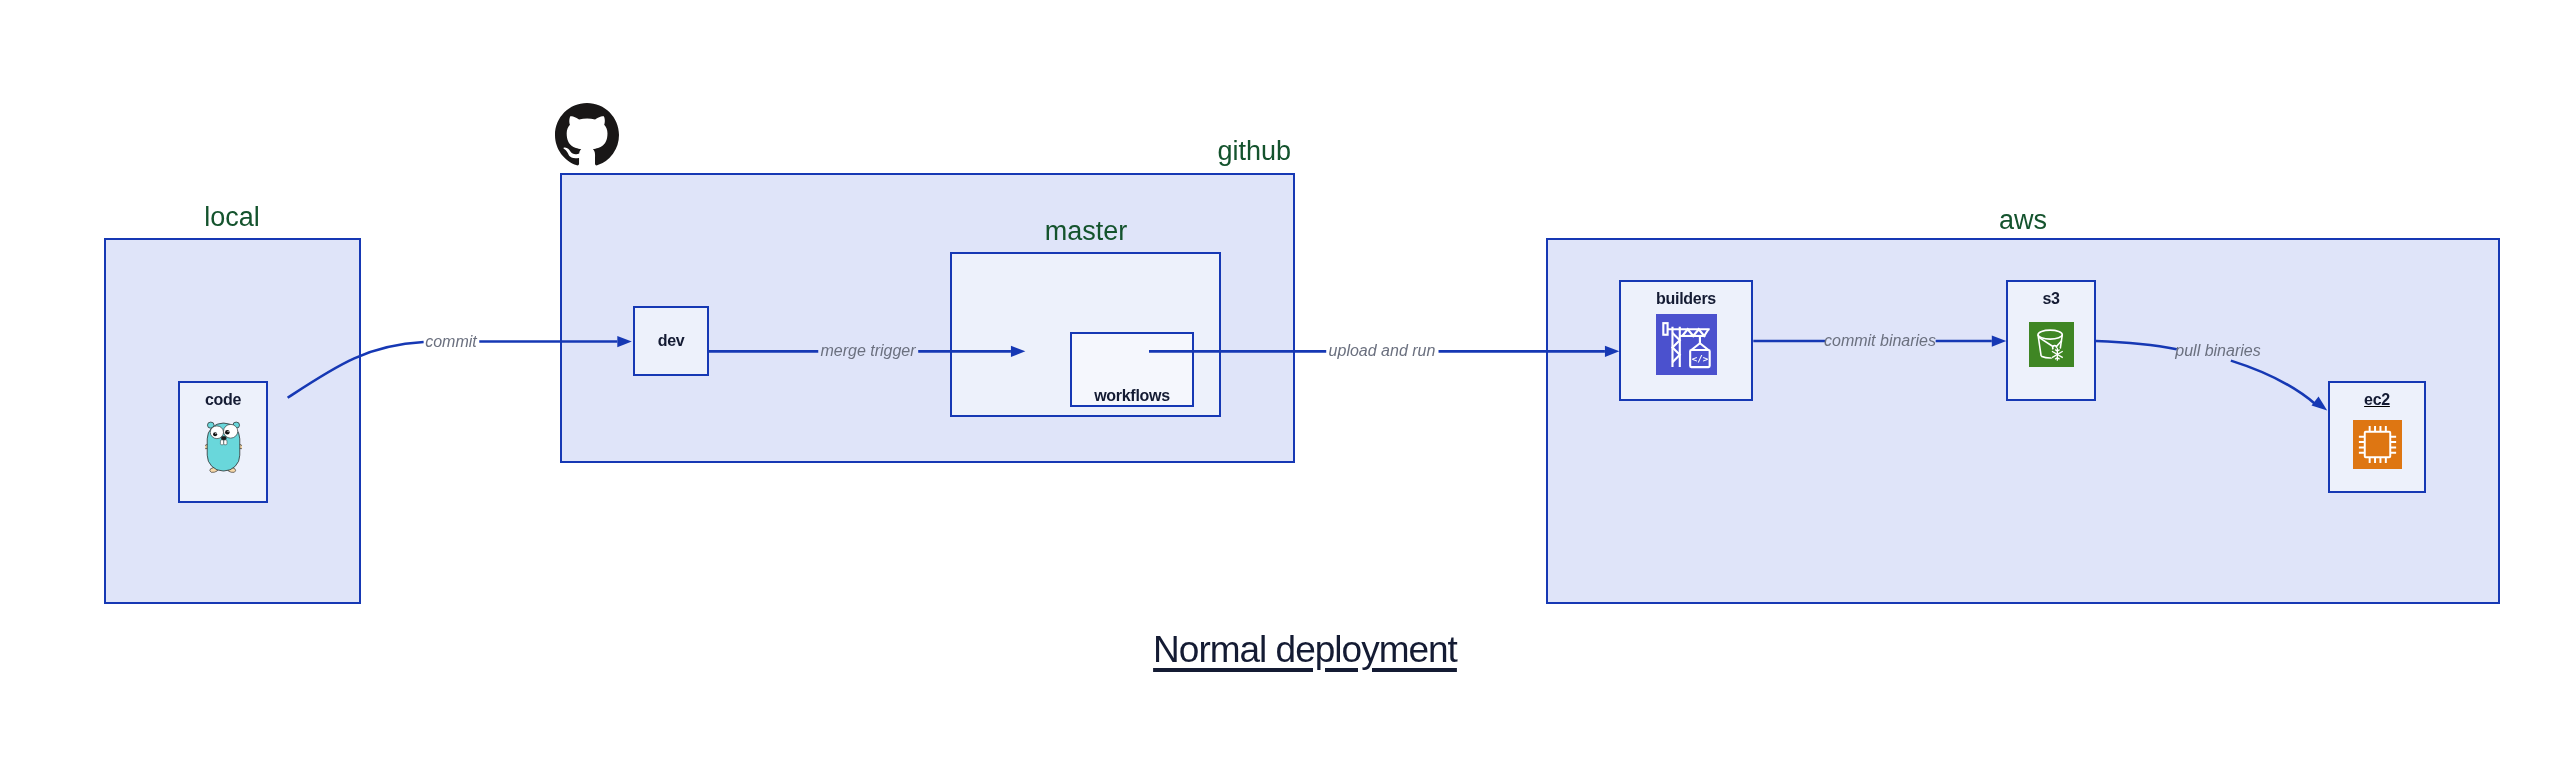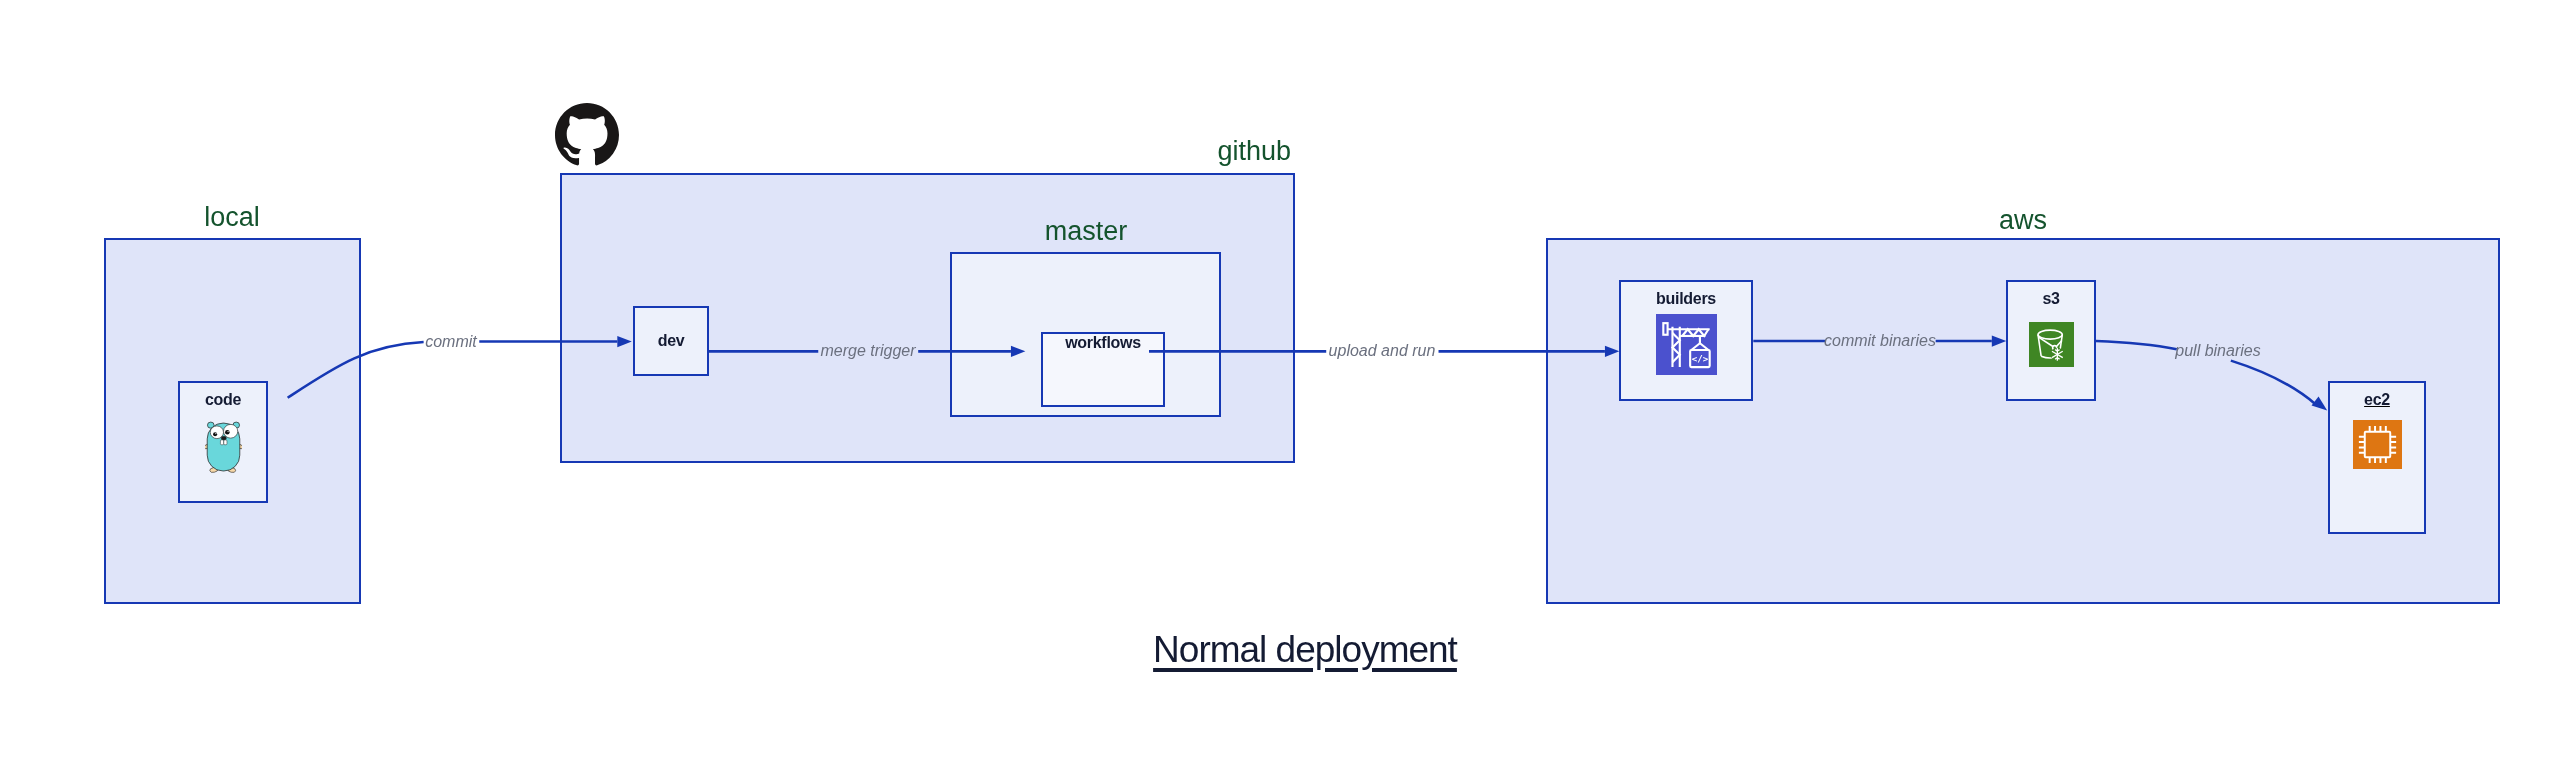--- a/index.html
+++ b/index.html
@@ -16,24 +16,24 @@
   #lbl-local  {left:232px;top:202px;transform:translateX(-50%);}
   #lbl-github {left:1291px;top:136px;transform:translateX(-100%);}
   #lbl-master {left:1086px;top:216px;transform:translateX(-50%);text-align:right;}
   #lbl-aws    {left:2023px;top:205px;transform:translateX(-50%);}
   
   .node{position:absolute;box-sizing:border-box;border:2.6px solid #1638b4;background:#edf1fb;
         display:flex;flex-direction:column;align-items:center;}
   .node .nlabel{font-size:16px;font-weight:bold;color:#141b33;letter-spacing:-0.3px;white-space:nowrap;}
   #n-code     {left:178px;top:381px;width:90px;height:122px;padding-top:8.2px;}
   #n-dev      {left:633px;top:306px;width:76px;height:70px;justify-content:center;text-align:center;}
-  #n-workflows{left:1041px;top:332px;width:124px;height:75px;justify-content:flex-start;background:#f5f7fd;}
+  #n-workflows{left:1070px;top:332px;width:124px;height:75px;justify-content:flex-end;background:#f5f7fd;}
   #n-builders {left:1619px;top:280px;width:134px;height:121px;padding-top:8.2px;}
   #n-s3       {left:2006px;top:280px;width:90px;height:121px;padding-top:8.2px;text-align:center;}
-  #n-ec2      {left:2328px;top:381px;width:98px;height:153px;padding-top:8.2px;text-decoration:underline;}
+  #n-ec2      {left:2328px;top:381px;width:98px;height:112px;padding-top:8.2px;text-decoration:underline;}
   
   .icon-tile{display:block;}
   #ic-gopher   {margin-top:7.7px;}
   #ic-builders {margin-top:5.7px;}
   #ic-s3       {margin-top:13.4px;}
   #ic-ec2      {margin-top:11.3px;}
   #octocat{position:absolute;left:555px;top:103px;width:64px;height:64px;}
   
   .edges{position:absolute;left:0;top:0;width:2604px;height:781px;pointer-events:none;}
   .edges path{stroke:#1638b4;stroke-width:5;fill:none;}

